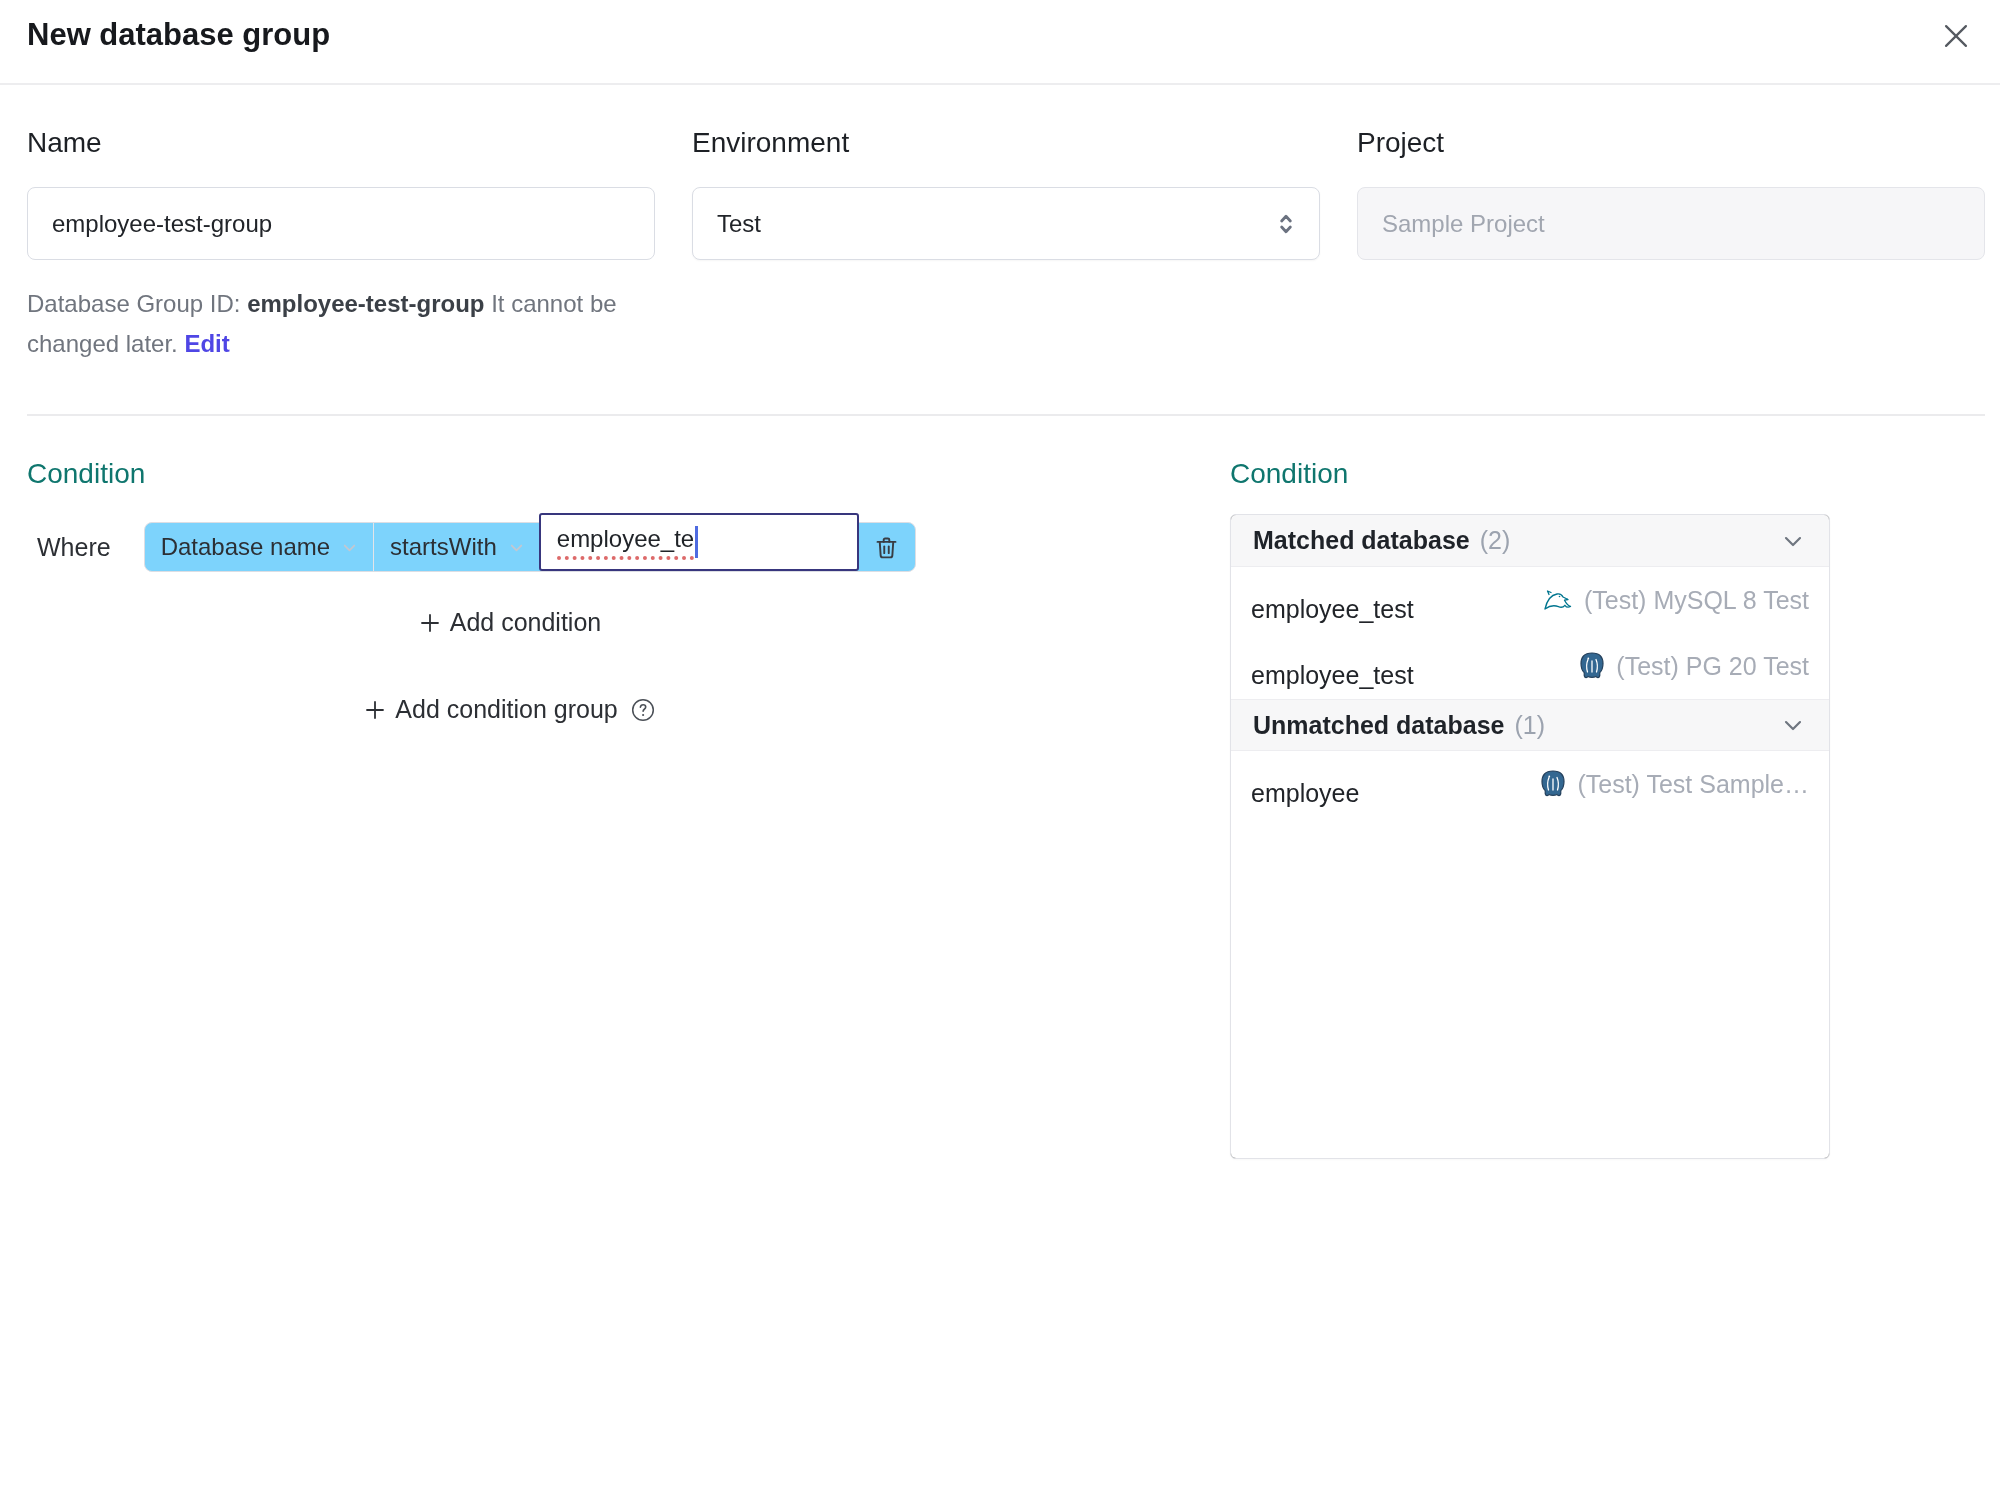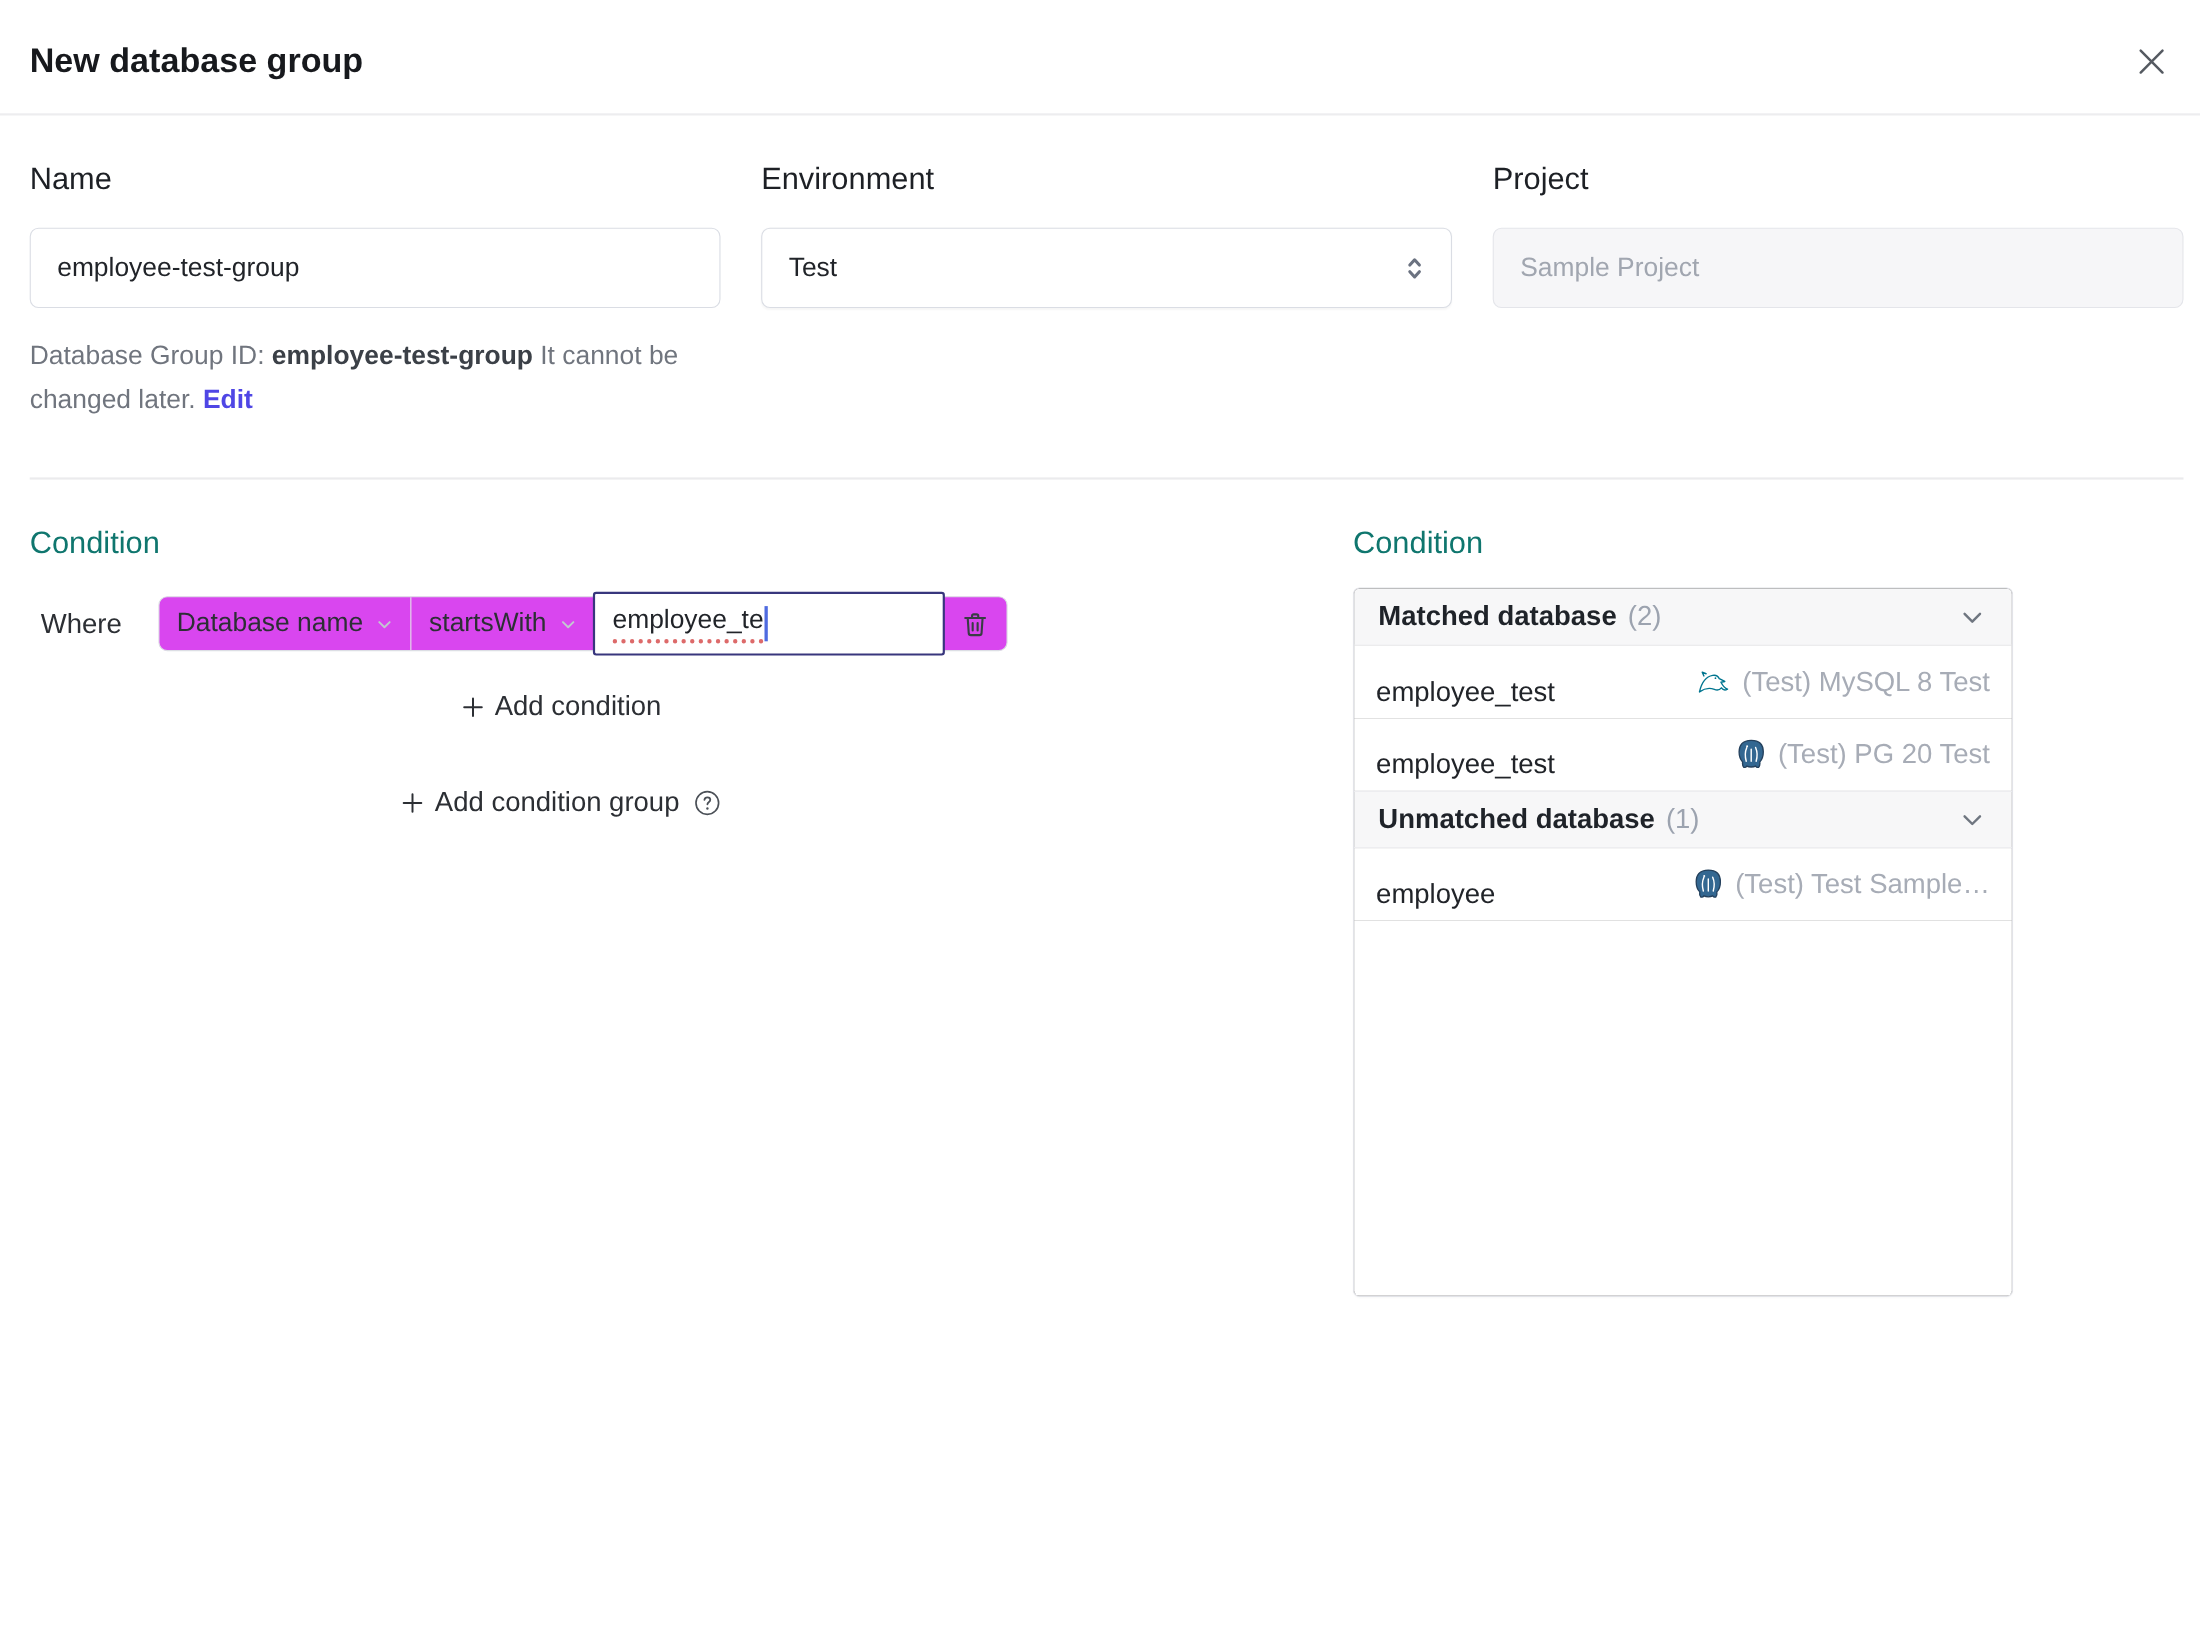--- a/index.html
+++ b/index.html
@@ -2,21 +2,21 @@
 <html><head>
 <meta charset="utf-8">
 <style>
   * { margin:0; padding:0; box-sizing:border-box; }
   html,body { width:2000px; height:1500px; background:#ffffff;
     font-family:"Liberation Sans", sans-serif; color:#1f2329; }
 
   
   .dlg-header { height:85px; display:flex; align-items:flex-start;
     justify-content:space-between; padding:14px 24px 0 27px;
-    border-bottom:2px solid #ededef;margin-top:20px; }
+    border-bottom:2px solid #ededef; }
   .dlg-title { font-size:31px; font-weight:700; color:#17191d; line-height:42px; }
   .close-btn { width:40px; height:40px; display:flex; align-items:center;
     justify-content:center; cursor:pointer; margin-top:2px; }
 
   
   .form-row { display:grid; grid-template-columns:1fr 1fr 1fr;
     column-gap:37px; margin:42px 15px 0 27px; }
   .field-label { font-size:28px; font-weight:500; color:#1d2025; margin-bottom:28px; }
   .control { height:73px; border:1px solid #dadde4; border-radius:8px;
     font-size:24px; color:#212429; background:#fff; width:100%;
@@ -34,22 +34,22 @@
   .section-divider { height:2px; background:#ebebed; margin:50px 15px 0 27px; }
 
   
   .main-row { display:grid; grid-template-columns:1fr 752px; column-gap:246px;
     margin:42px 18px 0 27px; }
   .section-heading { font-size:28px; font-weight:500; color:#0f766e; }
 
   
   .cond-row { display:flex; align-items:center; margin-top:32px; padding-left:10px; }
   .where-label { font-size:25px; color:#2c2f34; margin-right:33px; }
-  .cond-group { display:flex; align-items:center; height:50px;
-    border:1px solid #dcdee4; border-radius:8px; background:#d946ef; }
+  .cond-group { display:flex; align-items:flex-end; height:50px;
+    border:1px solid #dcdee4; border-radius:8px; background:#7dd3fc; }
   .cond-seg { display:flex; align-items:center; gap:10px; height:100%;
     padding:0 14px 0 16px; font-size:24px; color:#2c2f34; cursor:pointer; }
   .seg-divider { width:1px; height:100%; background:#e3e4e8; }
   .cond-input { width:320px; height:58px; margin:0 0 0 -1px; position:relative; z-index:2;
     border:2.5px solid #38367d; border-radius:3px; background:#fff;
     display:flex; align-items:center; padding:0 16px; font-size:24px;
     color:#212429; cursor:text; }
   .misspell { border-bottom:4px dotted #dd6a6a; padding-bottom:3px; }
   .caret { display:inline-block; width:2.5px; height:32px; background:#4f6be0;
     margin-left:1px; }

